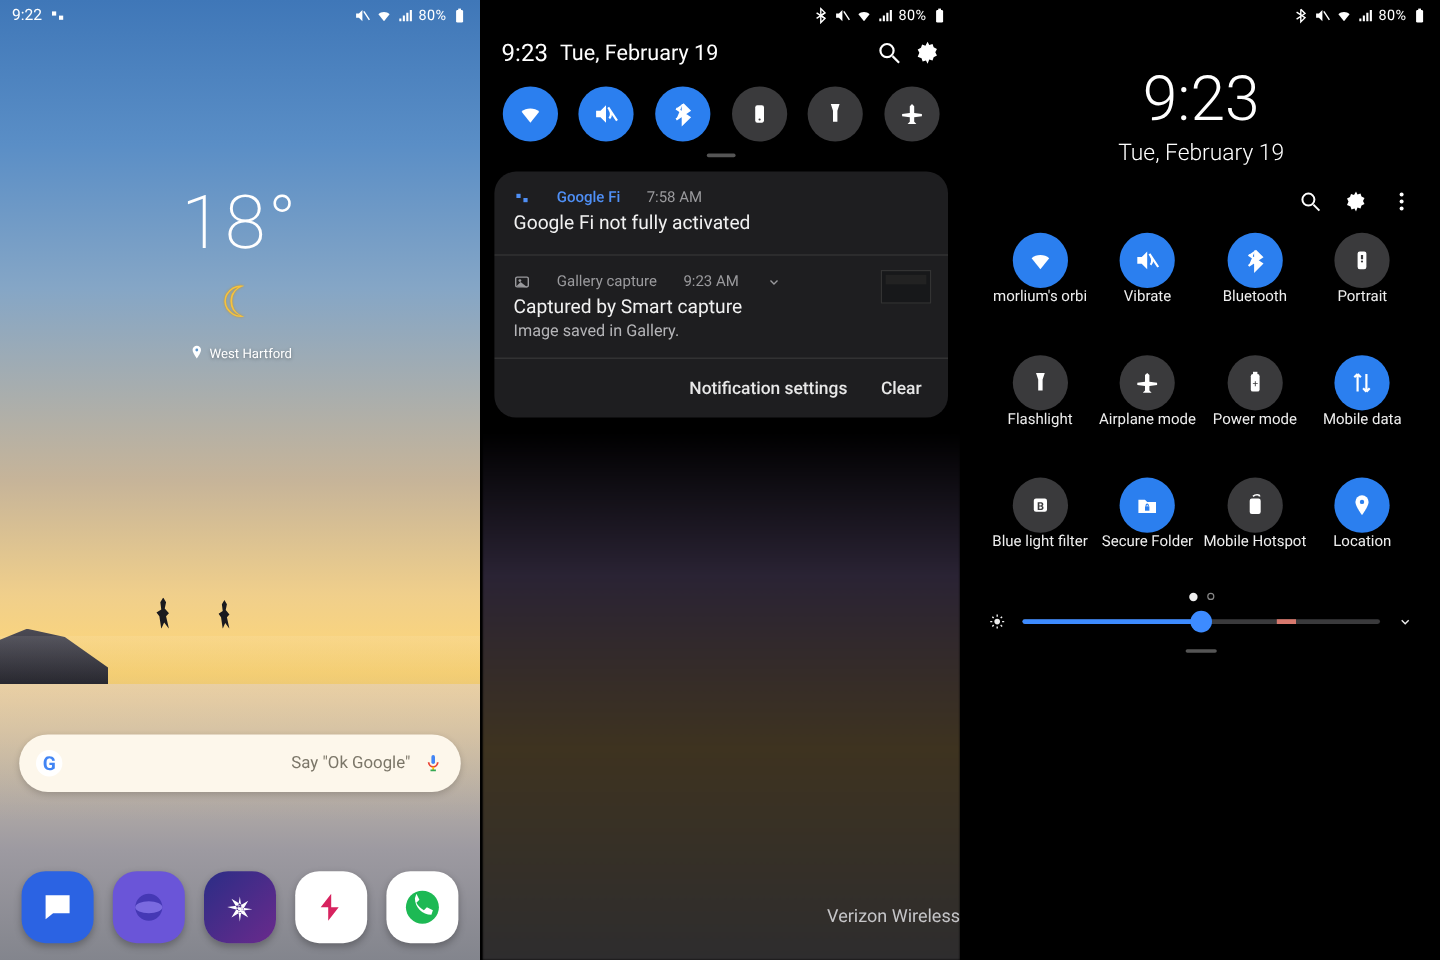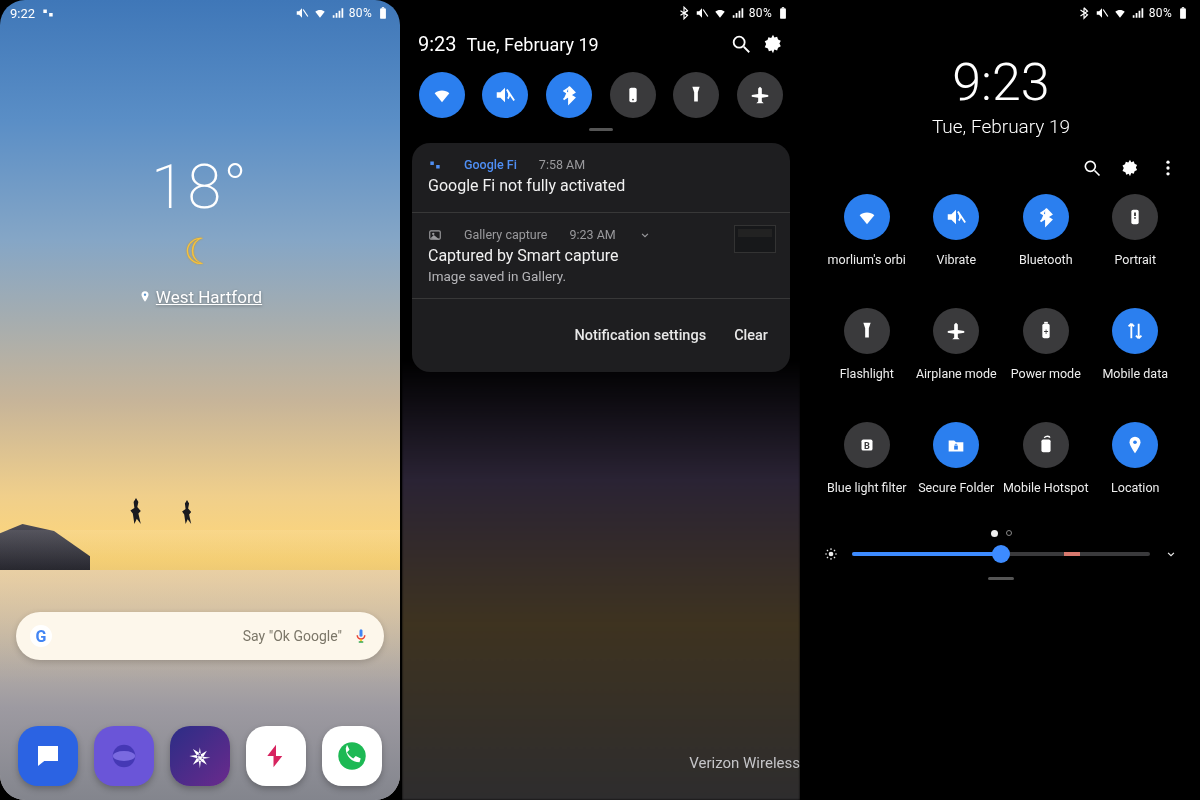--- a/index.html
+++ b/index.html
@@ -3,31 +3,31 @@
 <meta charset="utf-8">
 <style>
   * { box-sizing: border-box; margin: 0; padding: 0; }
   html, body { width: 1200px; height: 800px; overflow: hidden; font-family: -apple-system, "Segoe UI", Roboto, Arial, sans-serif; }
   body { display: flex; background: #000; }
   .panel { position: relative; width: 400px; height: 800px; overflow: hidden; color: #fff; }
   .panel + .panel { border-left: 2px solid #000; }
 
   
   .p1 { background: linear-gradient(to bottom,
-        #3f77b8 0%, #5a8ec6 15%, #85a6c6 30%, #c6b499 50%, #f0cf8b 62%, #ffd777 70%, #f4d79c 80%, #d6c7b1 90%, #b0b0b8 100%); border-radius: 25px; }
+        #3f77b8 0%, #5a8ec6 15%, #85a6c6 30%, #c6b499 50%, #f0cf8b 62%, #ffd777 70%, #f4d79c 80%, #d6c7b1 90%, #b0b0b8 100%); }
   .statusbar { position: absolute; top: 0; left: 0; right: 0; height: 26px; display: flex; justify-content: space-between; align-items: center; padding: 0 10px; font-size: 13px; }
   .sb-left { display: flex; gap: 6px; align-items: center; }
   .sb-right { display: flex; gap: 4px; align-items: center; font-size: 12px; }
   .sb-icon { width: 14px; height: 14px; display: inline-flex; align-items: center; justify-content: center; }
   .sb-batt { font-size: 12px; letter-spacing: 0.3px; }
 
   .weather-block { position: absolute; top: 150px; left: 0; right: 0; text-align: center; color: #fff; }
   .temp { font-size: 62px; font-weight: 200; letter-spacing: 2px; }
   .moon { font-size: 36px; margin-top: 8px; color: #f7c23c; text-shadow: 0 0 2px #c8931a; }
-  .loc-row { margin-top: 14px; font-size: 17px; display: flex; justify-content: center; gap: 4px; align-items: center; text-shadow: 0 1px 3px rgba(0,0,0,0.35); text-decoration: underline;}
+  .loc-row { margin-top: 14px; font-size: 11px; display: flex; justify-content: center; gap: 4px; align-items: center; text-shadow: 0 1px 3px rgba(0,0,0,0.35);}
   .upd-row { margin-top: 6px; font-size: 12px; display: flex; justify-content: center; gap: 5px; align-items: center; text-shadow: 0 1px 3px rgba(0,0,0,0.35);}
 
   .horizon { position: absolute; left: 0; right: 0; bottom: 230px; height: 90px; }
   .rock { position: absolute; bottom: 0; left: 0; width: 90px; height: 46px; background: linear-gradient(0deg,#2a2a32,#4b4a54); clip-path: polygon(0 100%, 0 20%, 25% 0, 60% 15%, 100% 70%, 100% 100%); }
   .runner1 { position:absolute; bottom:46px; left:128px; width:16px; height:26px; background:#1a1a1f; clip-path: polygon(50% 0,65% 15%,58% 35%,80% 50%,65% 60%,80% 100%,55% 80%,40% 100%,30% 60%,15% 48%,40% 38%,35% 15%);}
   .runner2 { position:absolute; bottom:46px; left:180px; width:14px; height:24px; background:#1a1a1f; clip-path: polygon(50% 0,65% 15%,58% 35%,80% 50%,65% 60%,80% 100%,55% 80%,40% 100%,30% 60%,15% 48%,40% 38%,35% 15%);}
   .shore { position:absolute; left:0; right:0; bottom:0; height:40px; background: linear-gradient(180deg, rgba(255,255,255,0.08), rgba(0,0,0,0.06)); }
   .water { position:absolute; left:0; right:0; bottom:0; height:230px; background: linear-gradient(180deg,#e2ceb2 0%, #bfb5a9 30%, #9d9aa1 60%, #83858d 100%);}
   .water::before{content:"";position:absolute;inset:0;background:linear-gradient(180deg,rgba(255,210,120,0.25),transparent 50%);}
 
@@ -57,31 +57,31 @@
 
   .notif-card { position:relative; margin:12px 10px 0; background:rgba(32,32,34,0.94); border-radius:18px; overflow:hidden; font-size:14px;}
   .notif { padding:14px 16px 14px; }
   .notif + .notif { border-top:1px solid #383838;}
   .n-head { display:flex; gap:22px; align-items:center; font-size:12.5px; color:#9a9a9d; margin-bottom:4px;}
   .n-app-fi { color:#4f8ff5; font-weight:500;}
   .n-title { font-size:16px; color:#f1f1f1; margin-bottom:3px;}
   .n-body { font-size:13.5px; color:#b5b5b8;}
   .n-thumb { position:absolute; right:14px; top:12px; width:42px; height:28px; background:#17181a; border:1px solid #333;}
   .n-thumb::after{content:"";position:absolute;top:3px;left:3px;right:3px;height:8px;background:#222;}
-  .notif-actions { display:flex; justify-content:flex-end; gap:28px; padding:28px 22px; border-top:1px solid #383838; font-size:14.5px; color:#e8e8e8; font-weight:500;}
+  .notif-actions { display:flex; justify-content:flex-end; gap:28px; padding:16px 22px; border-top:1px solid #383838; font-size:14.5px; color:#e8e8e8; font-weight:500;}
   .carrier { position:absolute; bottom:28px; left:0; right:0; text-align:right; color:#c5c5c8; font-size:15px;}
 
   
   .p3-clock { text-align:center; margin-top:52px;}
   .p3-time { font-size:52px; font-weight:300;}
   .p3-date { font-size:19px; font-weight:300; margin-top:2px;}
   .p3-actions { display:flex; justify-content:flex-end; gap:18px; padding:20px 22px 6px;}
   .p3-actions .shade-ic{width:20px;height:20px;}
   .qgrid { display:grid; grid-template-columns:repeat(4,1fr); row-gap:26px; padding:10px 20px 0;}
-  .qcell { display:flex; flex-direction:column; align-items:center; gap:12px;}
+  .qcell { display:flex; flex-direction:column; align-items:center; gap:0;}
   .qlabel { font-size:12.5px; color:#eee; text-align:center; line-height:1.25; min-height:30px;}
   .pager { display:flex; gap:8px; justify-content:center; margin-top:20px;}
   .pdot{width:7px;height:7px;border-radius:50%;background:#eee;} .pdot.empty{background:transparent;border:1px solid #888;width:6px;height:6px;}
   .bright-row{display:flex;align-items:center;gap:14px;padding:10px 22px 0;}
   .bslider{flex:1;height:4px;background:#3a3a3c;border-radius:2px;position:relative;}
   .bslider-fill{position:absolute;left:0;top:0;bottom:0;width:50%;background:#3d8bff;border-radius:2px;}
   .bslider-th{position:absolute;left:50%;top:50%;width:18px;height:18px;background:#3d8bff;border-radius:50%;transform:translate(-50%,-50%);}
   .notch{position:absolute;right:70px;top:0;bottom:0;width:16px;background:#ff8a7a;opacity:0.8;}
   .p3-handle{width:26px;height:3px;background:#555;border-radius:2px;margin:16px auto 0;}
 </style>

